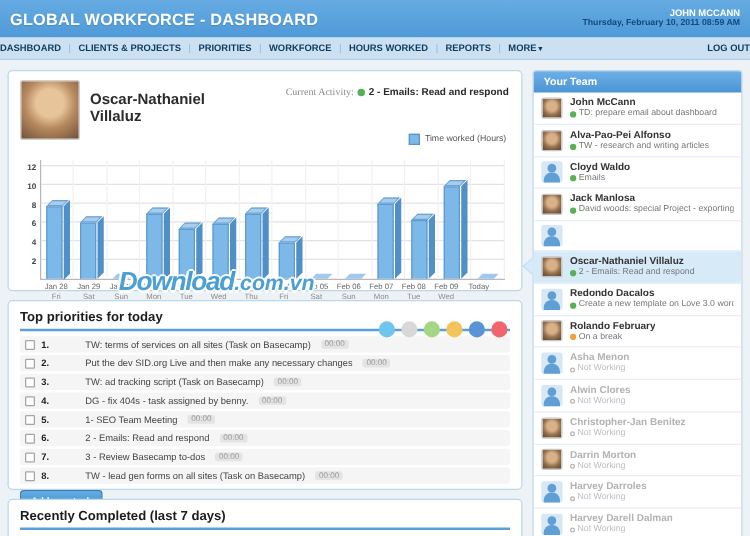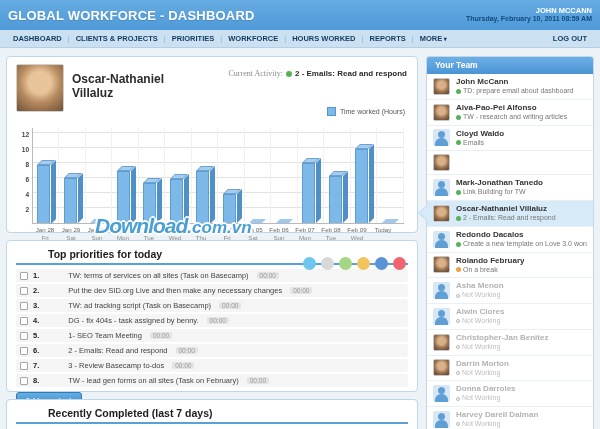--- a/index.html
+++ b/index.html
@@ -7,21 +7,21 @@
   .page { position:relative; width:600px; height:429px; overflow:hidden; background:#edf2f7; }
 
   
   .app-header { height:30px; background:linear-gradient(#66abe2,#4e9ad8); display:flex; justify-content:space-between; align-items:center; padding:0 8px; }
   .app-title { color:#fff; font-size:13px; font-weight:bold; letter-spacing:.2px; text-shadow:0 1px 1px rgba(0,0,0,.15); }
   .hdr-user { text-align:right; line-height:1.25; }
   .hdr-user-name { color:#fff; font-size:7.5px; font-weight:bold; }
   .hdr-datetime { color:#14497e; font-size:7px; font-weight:bold; }
 
   
-  .main-nav { height:18px; background:#cbe1f2; border-bottom:1px solid #b3cfe6; display:flex; align-items:center; padding:0 13px; justify-content:space-between; }
+  .main-nav { height:18px; background:#cbe1f2; border-bottom:1px solid #b3cfe6; display:flex; align-items:center; padding:0 0; justify-content:space-between; }
   .nav-items { display:flex; align-items:center; gap:6px; }
   .nav-item { font-size:7.5px; font-weight:bold; color:#10395f; cursor:pointer; white-space:nowrap; }
   .nav-sep { color:#8fb4d4; font-size:7.5px; }
   .caret { font-size:6px; color:#10395f; }
   .logout { font-size:7.5px; font-weight:bold; color:#10395f; cursor:pointer; }
 
   
   .content { display:flex; padding:8px 6px 0 6px; gap:8px; }
   .left-col { width:412px; display:flex; flex-direction:column; gap:7px; }
   .panel { background:#fff; border:1px solid #bcd6ea; border-radius:4px; padding:7px 9px; position:relative; }
@@ -51,21 +51,21 @@
   .bar-top { position:absolute; left:4px; width:13px; height:5px; background:#a6cdec; border:1px solid #6ca3d4; transform:skewX(-45deg); transform-origin:left bottom; }
   .bar-flat { position:absolute; left:4px; bottom:0; width:13px; height:4px; background:#8ec1ea; transform:skewX(-45deg); transform-origin:left bottom; opacity:.85; }
   .xlabels { display:flex; margin-left:16px; width:372px; margin-top:2px; }
   .xcell { width:26px; text-align:center; line-height:1.3; }
   .xdate { font-size:6.2px; color:#666; }
   .xday { font-size:6.2px; color:#8a8a8a; }
 
   
   .priorities-panel { height:152px; }
   .sec-head { position:relative; border-bottom:2px solid #5b9fd8; padding-bottom:3px; margin-bottom:4px; }
-  .sec-head h2 { font-size:10.5px; font-weight:bold; color:#1c1c1c;margin-left:32px; }
+  .sec-head h2 { font-size:10.5px; font-weight:bold; color:#1c1c1c; }
   .dots { position:absolute; right:2px; bottom:-7px; display:flex; gap:5px; }
   .pdot { width:13px; height:13px; border-radius:50%; }
   .prio-row { display:flex; align-items:center; background:#f5f5f5; border-radius:2px; margin-bottom:2px; padding:2px 4px; }
   .cbox { width:8px; height:8px; border:1px solid #a5a5a5; border-radius:1px; background:#fff; margin-right:5px; flex:0 0 auto; cursor:pointer; }
   .prio-num { font-size:7.5px; font-weight:bold; color:#222; margin-right:3px; white-space:nowrap; }
   .prio-text { font-size:7.5px; color:#444; white-space:nowrap; overflow:hidden;margin-left:26px; }
   .time-badge { font-size:6.5px; color:#999; background:#e4e4e4; border-radius:2px; padding:0 3px; margin-left:8px; flex:0 0 auto; }
   .add-btn { margin-top:3px; background:linear-gradient(#63aee3,#3d87c8); border:1px solid #3579b4; border-radius:3px; color:#fff; font-size:7.5px; font-weight:bold; font-family:"Liberation Sans",sans-serif; padding:3px 8px; cursor:pointer; }
 
   
@@ -339,21 +339,21 @@
             </div>
             <div class="prio-row">
               <span class="cbox"></span>
               <span class="prio-num">7.</span>
               <span class="prio-text">3 - Review Basecamp to-dos</span>
               <span class="time-badge">00:00</span>
             </div>
             <div class="prio-row">
               <span class="cbox"></span>
               <span class="prio-num">8.</span>
-              <span class="prio-text">TW - lead gen forms on all sites (Task on February)</span>
+              <span class="prio-text">TW - lead gen forms on all sites (Task on Basecamp)</span>
               <span class="time-badge">00:00</span>
             </div>
           </div>
         <button class="add-btn">Add new task</button>
       </section>
 
       <section class="panel completed-panel">
         <div class="sec-head">
           <h2>Recently Completed (last 7 days)</h2>
         </div>
@@ -392,30 +392,30 @@
             <div class="t-info">
               <div class="t-name">Cloyd Waldo</div>
               <div class="t-status">
                 <span class="sdot active"></span>
                 <span>Emails</span>
               </div>
             </div>
           </div>
           <div class="team-row">
             <div class="avatar photo"></div>
-          </div>
-          <div class="team-row">
-            <div class="avatar generic"></div>
-            <div class="t-info">
-              <div class="t-name">Mark-Jonathan Tanedo</div>
+            <div class="t-info">
+              <div class="t-name">Jack Manlosa</div>
               <div class="t-status">
                 <span class="sdot active"></span>
-                <span>Link Building for TW</span>
-              </div>
-            </div>
+                <span>David woods: special Project - exporting...</span>
+              </div>
+            </div>
+          </div>
+          <div class="team-row">
+            <div class="avatar generic"></div>
           </div>
           <div class="team-row selected">
             <span class="sel-arrow"></span>
             <div class="avatar photo"></div>
             <div class="t-info">
               <div class="t-name">Oscar-Nathaniel Villaluz</div>
               <div class="t-status">
                 <span class="sdot active"></span>
                 <span>2 - Emails: Read and respond</span>
               </div>
@@ -477,21 +477,21 @@
               <div class="t-name">Darrin Morton</div>
               <div class="t-status">
                 <span class="sdot inactive"></span>
                 <span>Not Working</span>
               </div>
             </div>
           </div>
           <div class="team-row inactive">
             <div class="avatar generic"></div>
             <div class="t-info">
-              <div class="t-name">Donna Darroles</div>
+              <div class="t-name">Harvey Darroles</div>
               <div class="t-status">
                 <span class="sdot inactive"></span>
                 <span>Not Working</span>
               </div>
             </div>
           </div>
           <div class="team-row inactive">
             <div class="avatar generic"></div>
             <div class="t-info">
               <div class="t-name">Harvey Darell Dalman</div>

